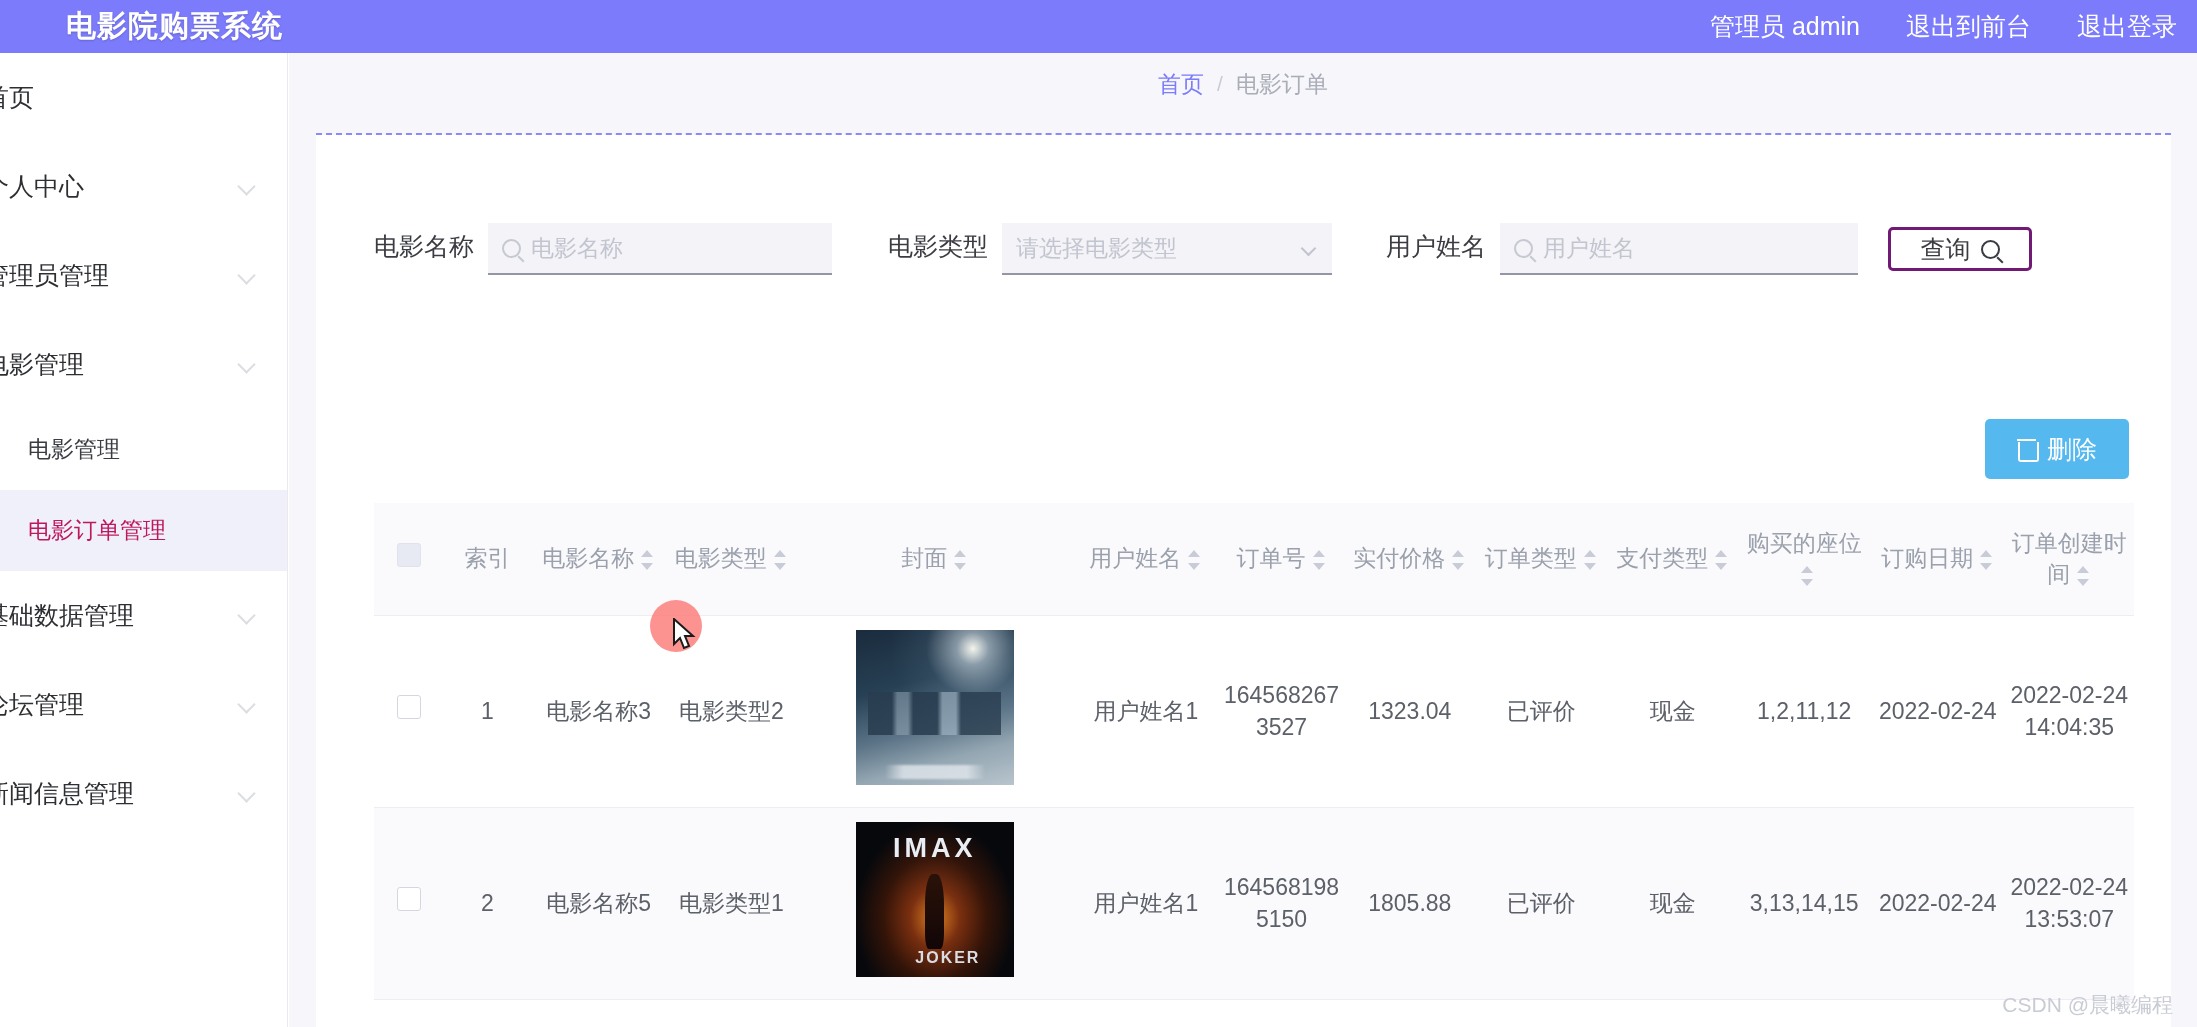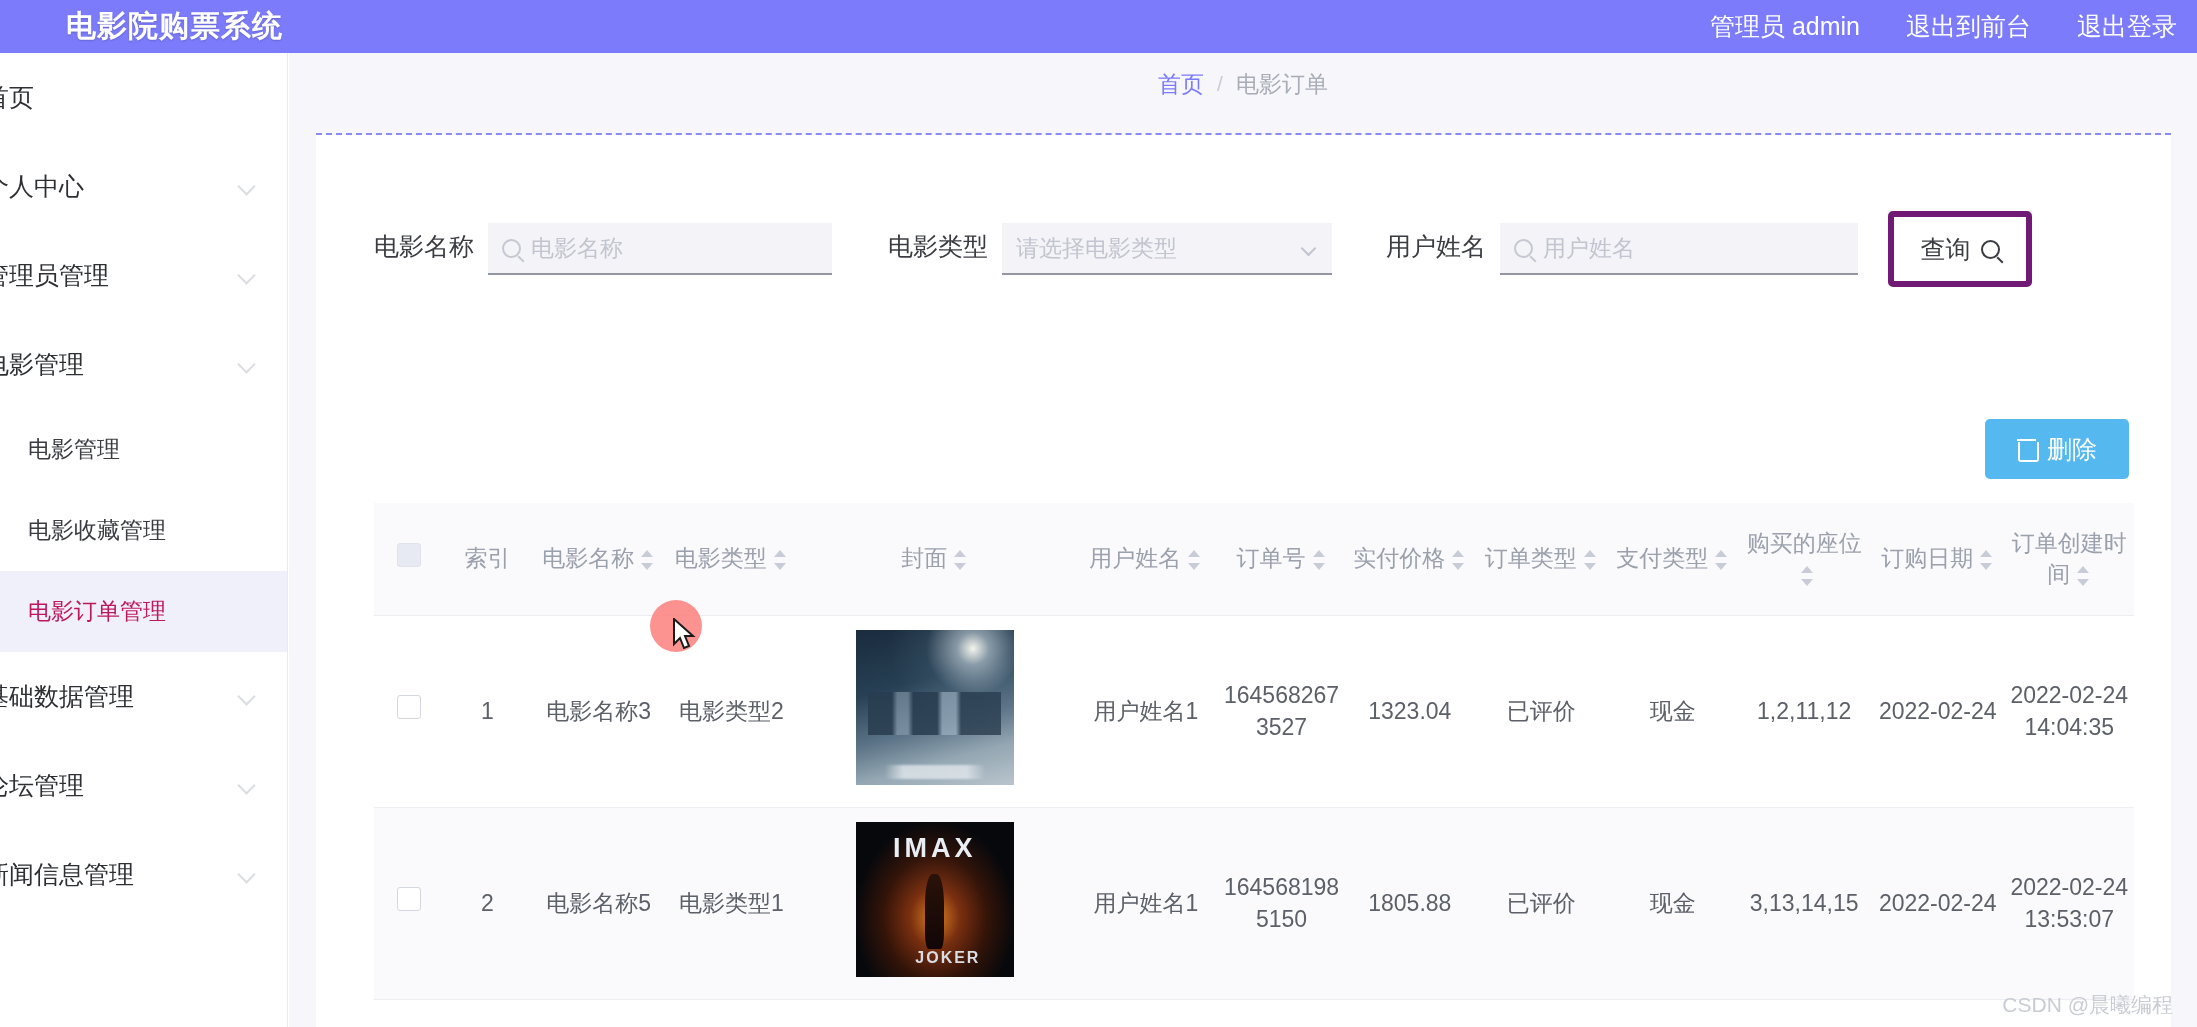--- a/index.html
+++ b/index.html
@@ -99,21 +99,21 @@
   }
   .caret-dn {
     margin-left: auto; width: 16px; height: 10px; position: relative; flex: 0 0 auto;
   }
   .caret-dn::after {
     content: ""; position: absolute; left: 1px; top: 0;
     width: 9px; height: 9px; border-right: 2px solid #c2c5cf; border-bottom: 2px solid #c2c5cf;
     transform: rotate(45deg);
   }
   .query-btn {
-    margin-left: 30px; width: 144px; height: 76px; border: 6px solid #701a75;
+    margin-left: 30px; width: 144px; height: 44px; border: 3px solid #701a75;
     border-radius: 5px; background:#fff; display: flex; align-items: center;
     justify-content: center; gap: 10px; font-size: 25px; color: #3a3c42; cursor: pointer;
   }
   .query-btn .mag { border-color:#3a3c42; margin-right:0; }
   .query-btn .mag::after { background:#3a3c42; }
 
   
   .del-btn {
     position: absolute; right: 42px; top: 284px; width: 144px; height: 60px;
     background: #55b8ef; border-radius: 5px; color: #fff; font-size: 25px;
@@ -239,23 +239,20 @@
       <span class="mlabel">管理员管理</span>
       <span class="chev"></span>
     </div>
     <div class="menu-item">
       <span class="mlabel">电影管理</span>
       <span class="chev"></span>
     </div>
 
     <div class="sub-item">
       <span>电影管理</span>
-    </div>
-    <div class="sub-item">
-      <span>电影收藏管理</span>
     </div>
     <div class="sub-item active">
       <span>电影订单管理</span>
     </div>
 
     <div class="menu-item">
       <span class="mlabel">基础数据管理</span>
       <span class="chev"></span>
     </div>
     <div class="menu-item">

